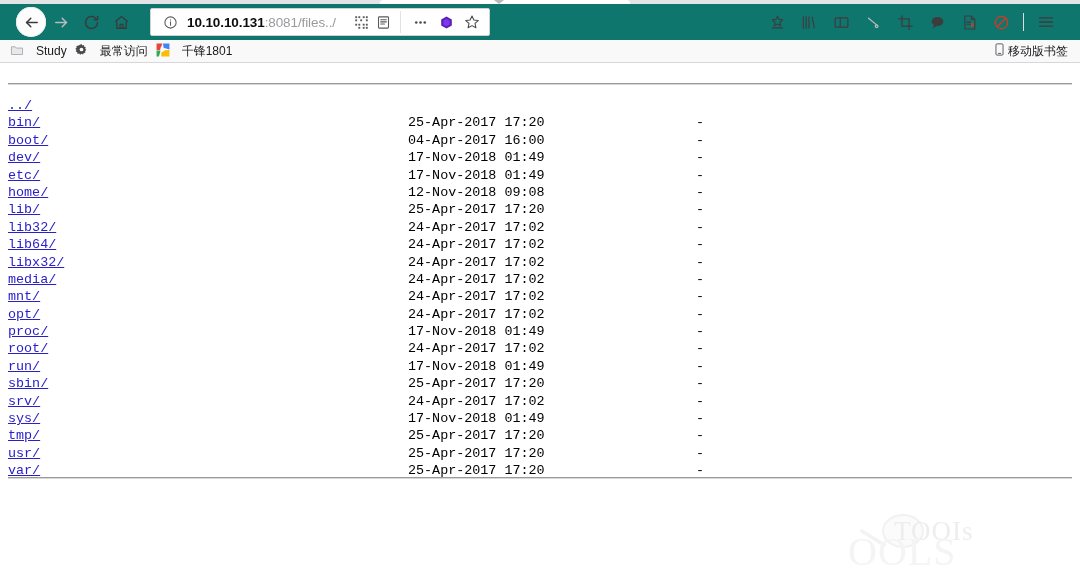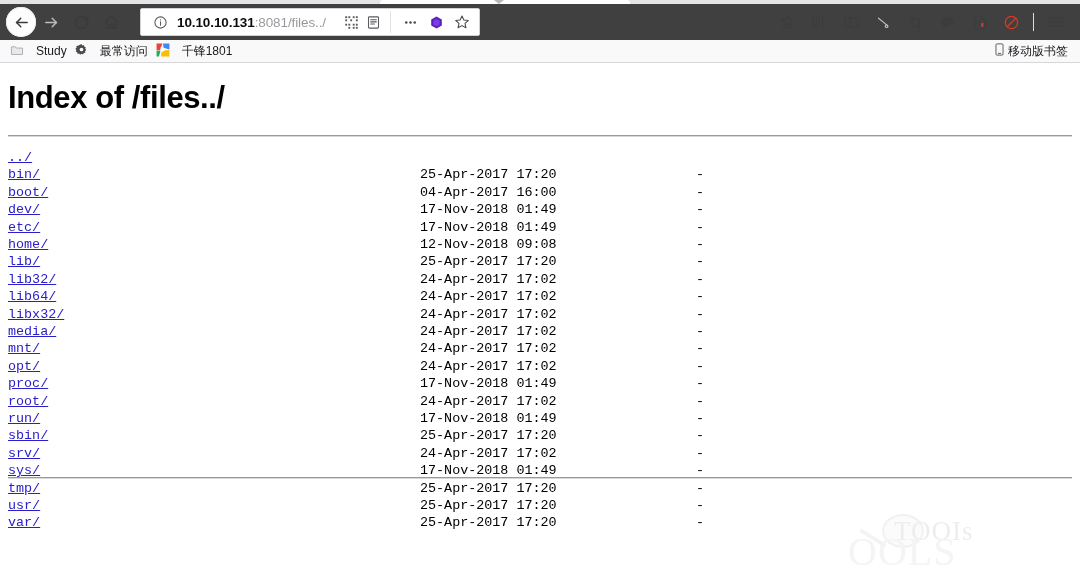--- a/index.html
+++ b/index.html
@@ -34,22 +34,22 @@
     width: 0; height: 0;
     border-left: 5px solid transparent;
     border-right: 5px solid transparent;
     border-top: 4px solid #b9b9bd;
   }
 
   #nav-toolbar {
     height: 36px;
     display: flex;
     align-items: center;
-    padding: 0 6px;
-    background: #404040;
+    padding: 0 16px;
+    background: #0f766e;
   }
   .nav-btn {
     width: 30px; height: 30px;
     display: flex; align-items: center; justify-content: center;
     border-radius: 50%;
     flex: 0 0 auto;
     color: #3a3a3c;
   }
   .nav-btn.highlight { box-shadow: inset 0 0 0 1px #ebebeb; background: #fdfdfd; }
   .nav-btn.disabled { color: #bcbcc0; }
@@ -162,21 +162,21 @@
     margin-top: 12px;
     color: #000000;
   }
   #listing .row { display: block; height: 17.4px; position: relative; }
   #listing a {
     color: #2a20c8;
     text-decoration: underline;
   }
   #listing .meta {
     position: absolute;
-    left: 412px;
+    left: 400px;
     top: 0;
     color: #000000;
   }
   #listing .size {
     position: absolute;
     left: 688px;
     top: 0;
     color: #000000;
   }
   hr.rule-bottom {
@@ -452,21 +452,20 @@
           <line x1="6" y1="17.6" x2="10" y2="17.6" stroke-linecap="round"></line>
         </svg>
       </span>
       <span class="bm-label">移动版书签</span>
     </div>
   </div>
 </div>
 
 <div id="page">
 
-  <h1 id="page-title">Index of /files../</h1>
 
   <hr class="rule">
 
   <pre id="listing"><span class="row"><a href="#">../</a></span><span class="row"><a href="#">bin/</a><span class="meta">25-Apr-2017 17:20</span><span class="size">-</span></span><span class="row"><a href="#">boot/</a><span class="meta">04-Apr-2017 16:00</span><span class="size">-</span></span><span class="row"><a href="#">dev/</a><span class="meta">17-Nov-2018 01:49</span><span class="size">-</span></span><span class="row"><a href="#">etc/</a><span class="meta">17-Nov-2018 01:49</span><span class="size">-</span></span><span class="row"><a href="#">home/</a><span class="meta">12-Nov-2018 09:08</span><span class="size">-</span></span><span class="row"><a href="#">lib/</a><span class="meta">25-Apr-2017 17:20</span><span class="size">-</span></span><span class="row"><a href="#">lib32/</a><span class="meta">24-Apr-2017 17:02</span><span class="size">-</span></span><span class="row"><a href="#">lib64/</a><span class="meta">24-Apr-2017 17:02</span><span class="size">-</span></span><span class="row"><a href="#">libx32/</a><span class="meta">24-Apr-2017 17:02</span><span class="size">-</span></span><span class="row"><a href="#">media/</a><span class="meta">24-Apr-2017 17:02</span><span class="size">-</span></span><span class="row"><a href="#">mnt/</a><span class="meta">24-Apr-2017 17:02</span><span class="size">-</span></span><span class="row"><a href="#">opt/</a><span class="meta">24-Apr-2017 17:02</span><span class="size">-</span></span><span class="row"><a href="#">proc/</a><span class="meta">17-Nov-2018 01:49</span><span class="size">-</span></span><span class="row"><a href="#">root/</a><span class="meta">24-Apr-2017 17:02</span><span class="size">-</span></span><span class="row"><a href="#">run/</a><span class="meta">17-Nov-2018 01:49</span><span class="size">-</span></span><span class="row"><a href="#">sbin/</a><span class="meta">25-Apr-2017 17:20</span><span class="size">-</span></span><span class="row"><a href="#">srv/</a><span class="meta">24-Apr-2017 17:02</span><span class="size">-</span></span><span class="row"><a href="#">sys/</a><span class="meta">17-Nov-2018 01:49</span><span class="size">-</span></span><span class="row"><a href="#">tmp/</a><span class="meta">25-Apr-2017 17:20</span><span class="size">-</span></span><span class="row"><a href="#">usr/</a><span class="meta">25-Apr-2017 17:20</span><span class="size">-</span></span><span class="row"><a href="#">var/</a><span class="meta">25-Apr-2017 17:20</span><span class="size">-</span></span></pre>
 
   <hr class="rule-bottom">
 
   <div id="watermark">
     <div class="wm-handle"></div>
     <div class="wm-glyph"></div>

